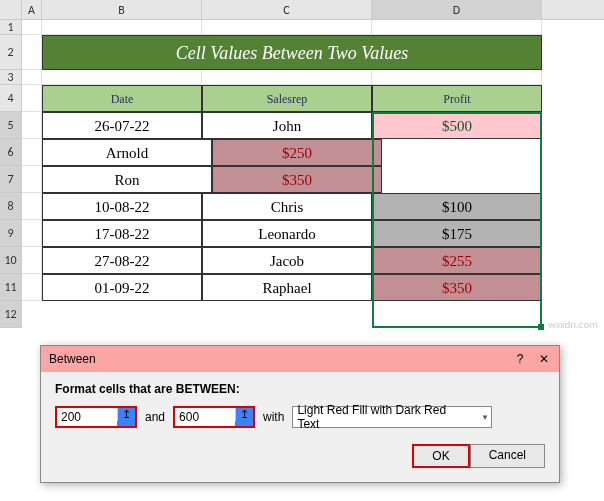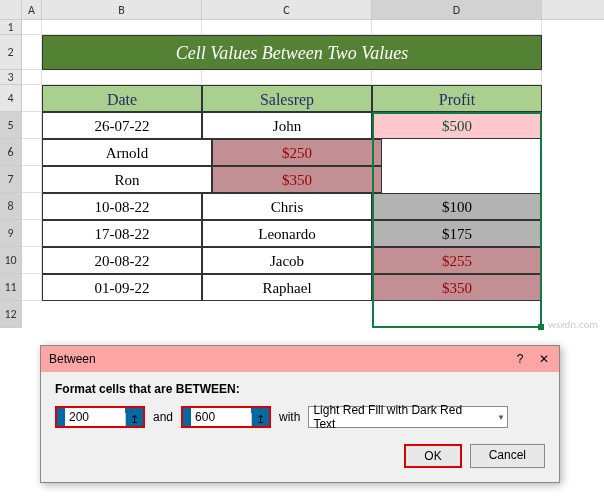--- a/index.html
+++ b/index.html
@@ -65,21 +65,21 @@
       font-size: 18px;
       text-align: center;
       line-height: 35px;
       height: 35px;
       border: 1px solid #333;
     }
     .header-cell {
       background: #a9d08e;
       color: #2b2b6a;
       font-family: Georgia, serif;
-      font-size: 16px;
+      font-size: 12px;
       text-align: center;
       line-height: 27px;
       height: 27px;
       border: 1px solid #333;
     }
     .data-cell {
       font-family: Georgia, serif;
       font-size: 15px;
       text-align: center;
       line-height: 27px;
@@ -127,25 +127,24 @@
       padding: 6px 8px;
       background: #fca5a5;
     }
     .dialog-controls { display: flex; gap: 10px; align-items: center; }
     .dialog-close { width: 14px; text-align: center; cursor: pointer; }
     .dialog-body { padding: 10px 14px 14px; }
     .dialog-subtitle { font-weight: bold; margin-bottom: 10px; }
     .dialog-inputs { display: flex; align-items: center; gap: 8px; }
     .input-wrap {
       display: flex;
-      align-items: flex-end;
+      align-items: flex-start;
       border: 2px solid #d00;
-      background: #0369a1;
+      background: #3b82f6;
       height: 22px;
-      padding-left: 8px;
     }
     .input-wrap input {
       border: none;
       width: 60px;
       padding: 2px 4px;
       font-size: 12px;
       outline: none;
     }
     .ref-btn {
       width: 18px;
@@ -162,21 +161,20 @@
       align-items: center;
       padding: 0 4px;
       width: 200px;
       justify-content: space-between;
       gap: 24px;
     }
     .combo-arrow { font-size: 9px; color: #555; }
     .dialog-buttons {
       display: flex;
       justify-content: flex-end;
-      gap: 8px;
       margin-top: 16px;
     }
     .btn {
       border: 1px solid #888;
       background: #e8e8e8;
       padding: 3px 18px;
       cursor: pointer;
       font-size: 12px;
     }
     .btn.ok { border: 2px solid #d00; }
@@ -262,21 +260,21 @@
           <div class="profit-cell c-d hl-none">$100</div>
         </div>
         <div class="grid-row">
           <div class="cell c-a" style="height:27px"></div>
           <div class="data-cell c-b">17-08-22</div>
           <div class="data-cell c-c">Leonardo</div>
           <div class="profit-cell c-d hl-none">$175</div>
         </div>
         <div class="grid-row">
           <div class="cell c-a" style="height:27px"></div>
-          <div class="data-cell c-b">20-08-22</div>
+          <div class="data-cell c-b">27-08-22</div>
           <div class="data-cell c-c">Jacob</div>
           <div class="profit-cell c-d hl-med">$255</div>
         </div>
         <div class="grid-row">
           <div class="cell c-a" style="height:27px"></div>
           <div class="data-cell c-b">01-09-22</div>
           <div class="data-cell c-c">Raphael</div>
           <div class="profit-cell c-d hl-med">$350</div>
         </div>
       </div>

